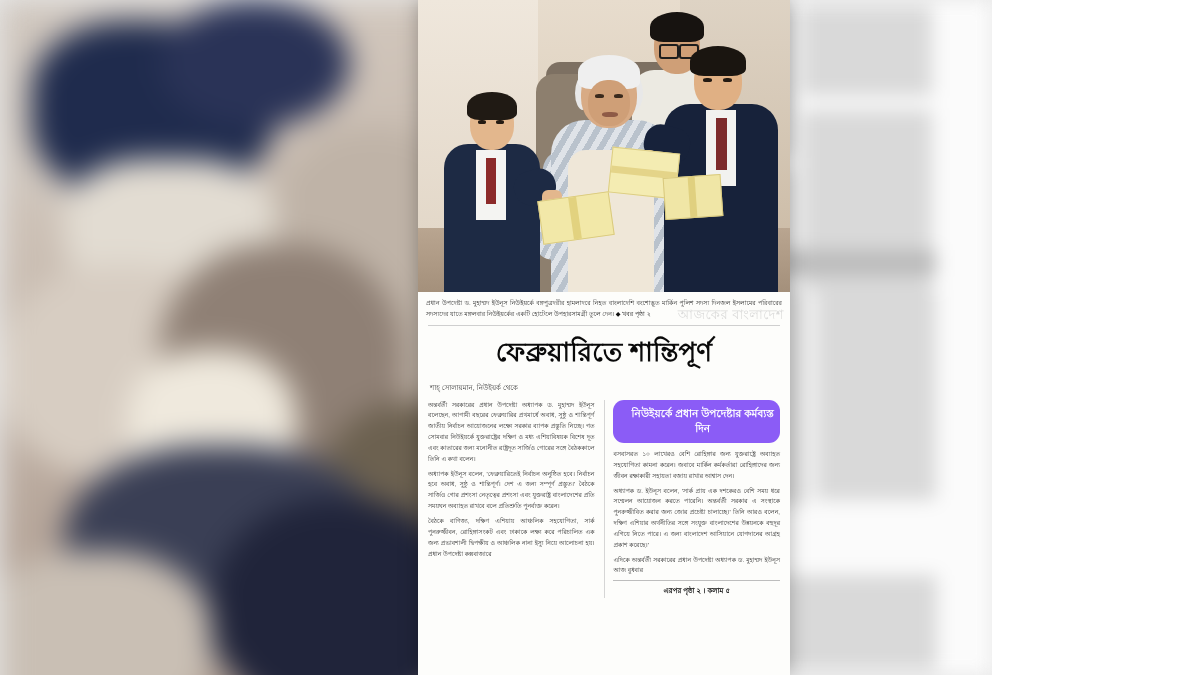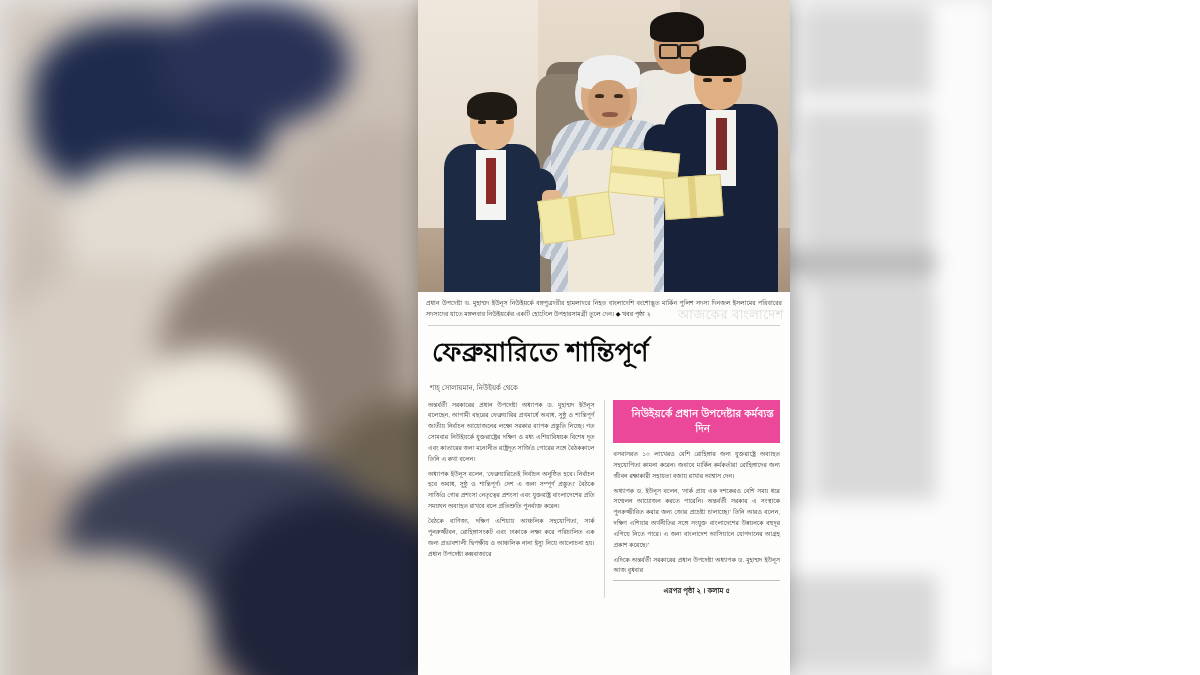--- a/index.html
+++ b/index.html
@@ -165,21 +165,21 @@
     color: #c9c9c9;
     opacity: .65;
     letter-spacing: .5px;
     pointer-events: none;
   }
 
   .rule { height:1px; background:#cfcfcf; margin: 4px 10px 0 10px; }
 
   
   .headline {
-    text-align: left;
+    text-align: center;
     padding: 10px 14px 6px 14px;
     color: #0a0a0a;
     font-size: 26px;
     line-height: 1.28;
     font-weight: 700;
     letter-spacing: .2px;
   }
   .headline .l2 { display:block; }
 
   
@@ -198,28 +198,29 @@
   .col {
     width: 168px;
     font-size: 6.1px;
     line-height: 1.78;
     color: #2c2c2c;
     text-align: justify;
   }
   .col p { margin: 0 0 4px 0; }
 
   .subhead-box {
-    background: #ec4899;
+    background: #8b5cf6;
     color: #fff;
     text-align: center;
     font-size: 10.5px;
     font-weight: 700;
     line-height: 1.45;
     padding: 6px 4px 7px 16px;
     margin-bottom: 6px;
+    border-radius: 11px;
   }
   .jump {
     margin-top: 4px;
     text-align: center;
     font-size: 7px;
     font-weight: 700;
     color: #111;
     border-top: 1px solid #bdbdbd;
     padding-top: 4px;
   }

